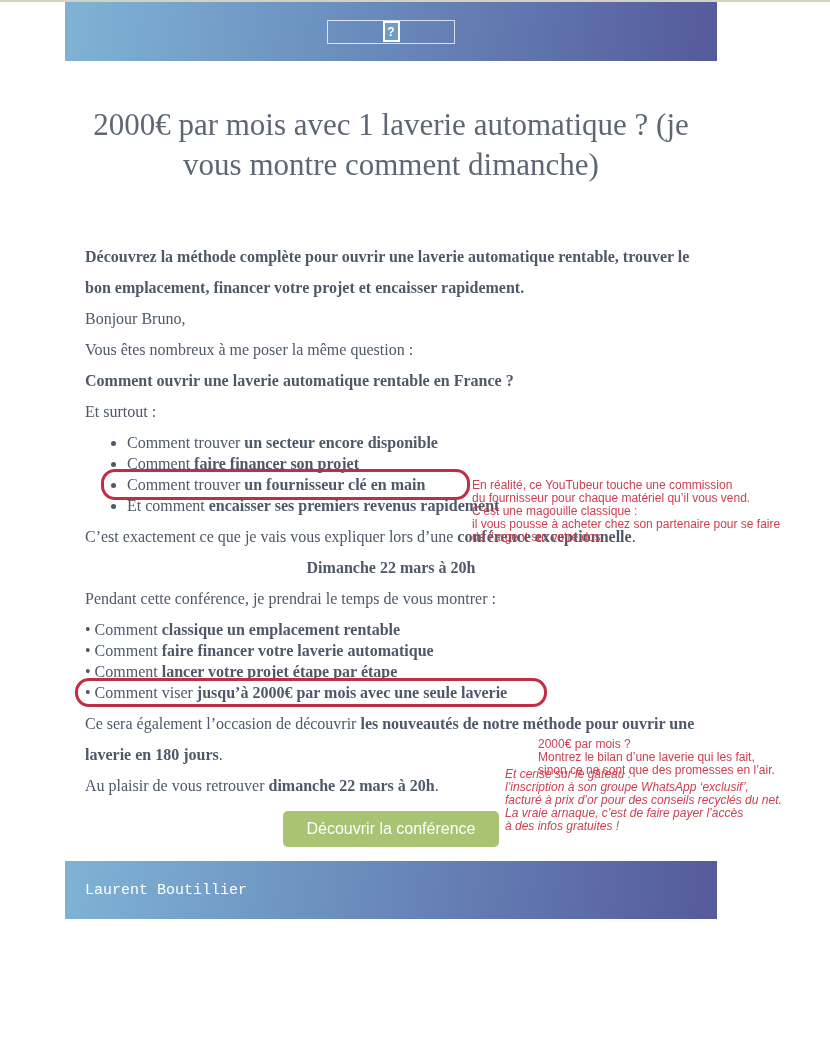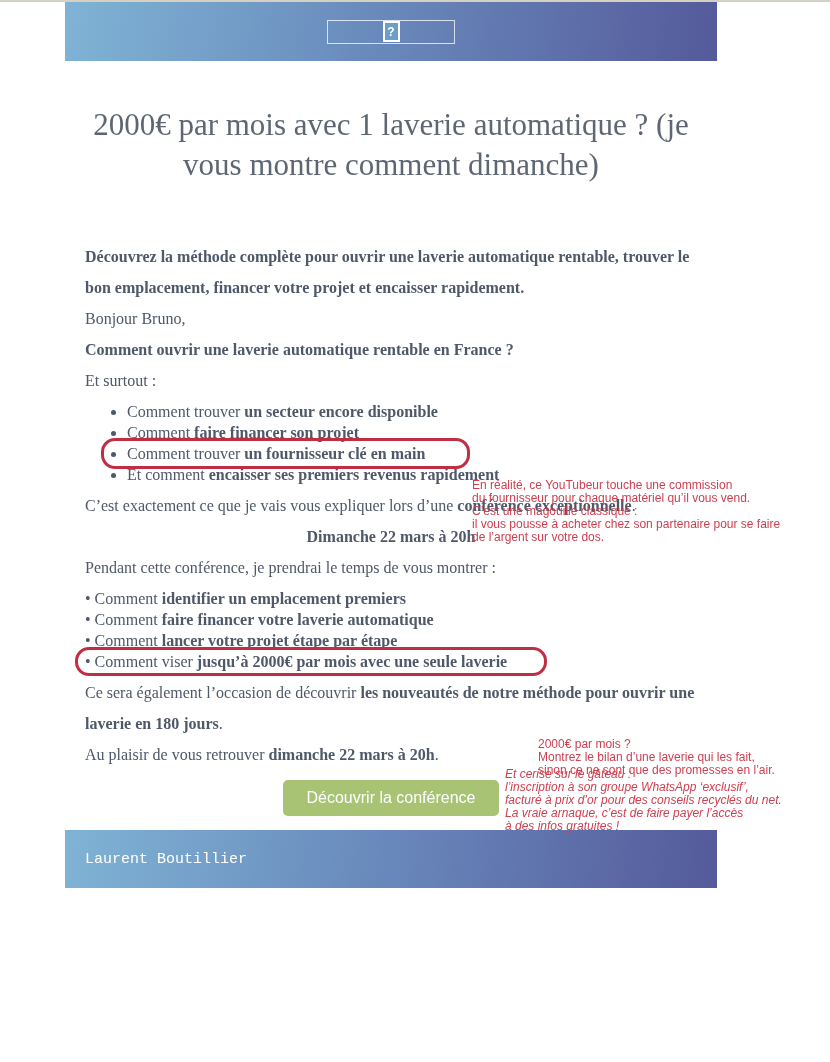--- a/index.html
+++ b/index.html
@@ -148,40 +148,41 @@
     </div>
 
     <h1 class="title">2000€ par mois avec 1 laverie automatique ? (je vous montre comment dimanche)</h1>
 
     <div class="content">
 
       <p><b>Découvrez la méthode complète pour ouvrir une laverie automatique rentable, trouver le bon emplacement, financer votre projet et encaisser rapidement.</b></p>
 
       <p>Bonjour Bruno,</p>
 
+      <p>Vous êtes nombreux à me poser la même question :</p>
 
       <p><b>Comment ouvrir une laverie automatique rentable en France ?</b></p>
 
       <p>Et surtout :</p>
 
       <ul class="bullets">
         <li><span>Comment trouver </span><b>un secteur encore disponible</b></li>
         <li><span>Comment </span><b>faire financer son projet</b></li>
         <li class="outlined"><span>Comment trouver </span><b>un fournisseur clé en main</b></li>
         <li><span>Et comment </span><b>encaisser ses premiers revenus rapidement</b></li>
       </ul>
 
       <p><span>C’est exactement ce que je vais vous expliquer lors d’une </span><b>conférence exceptionnelle</b><span>.</span></p>
 
       <p class="center-bold">Dimanche 22 mars à 20h</p>
 
       <p>Pendant cette conférence, je prendrai le temps de vous montrer :</p>
 
       <div class="plain-list">
-        <div class="pl-item"><span>• </span><span>Comment </span><b>identifier un emplacement premiers</b></div>
+        <div class="pl-item"><span>• </span><span>Comment </span><b>classique un emplacement rentable</b></div>
         <div class="pl-item"><span>• </span><span>Comment </span><b>faire financer votre laverie automatique</b></div>
         <div class="pl-item"><span>• </span><span>Comment </span><b>lancer votre projet étape par étape</b></div>
         <div class="pl-item outlined"><span>• </span><span>Comment viser </span><b>jusqu’à 2000€ par mois avec une seule laverie</b></div>
       </div>
 
       <p><span>Ce sera également l’occasion de découvrir </span><b>les nouveautés de notre méthode pour ouvrir une laverie en 180 jours</b><span>.</span></p>
 
       <p><span>Au plaisir de vous retrouver </span><b>dimanche 22 mars à 20h</b><span>.</span></p>
 
       <div class="button-row">

